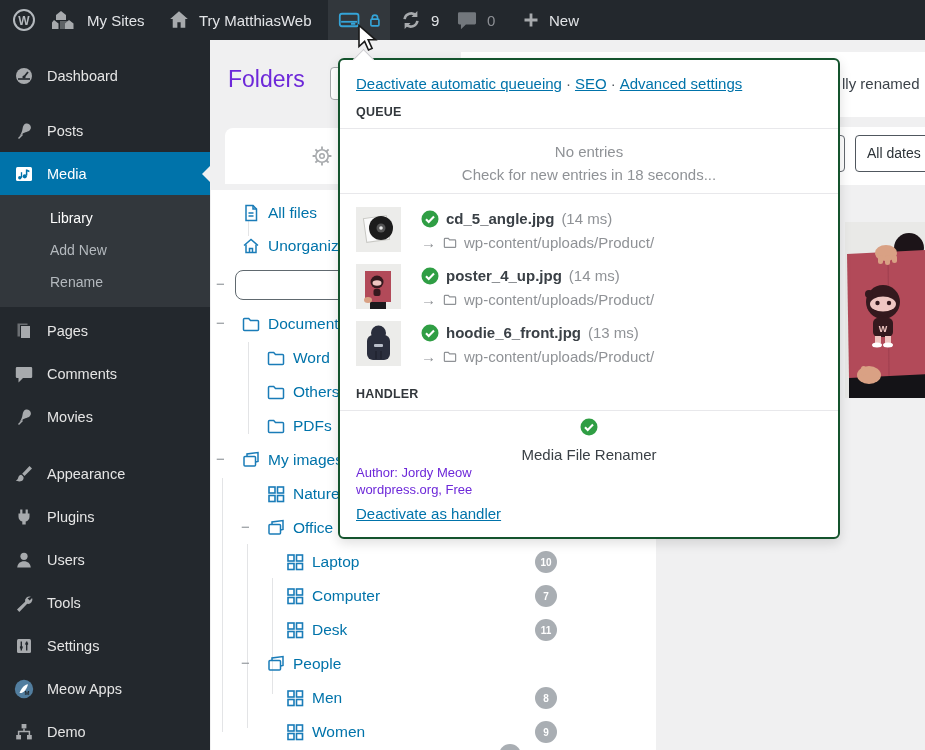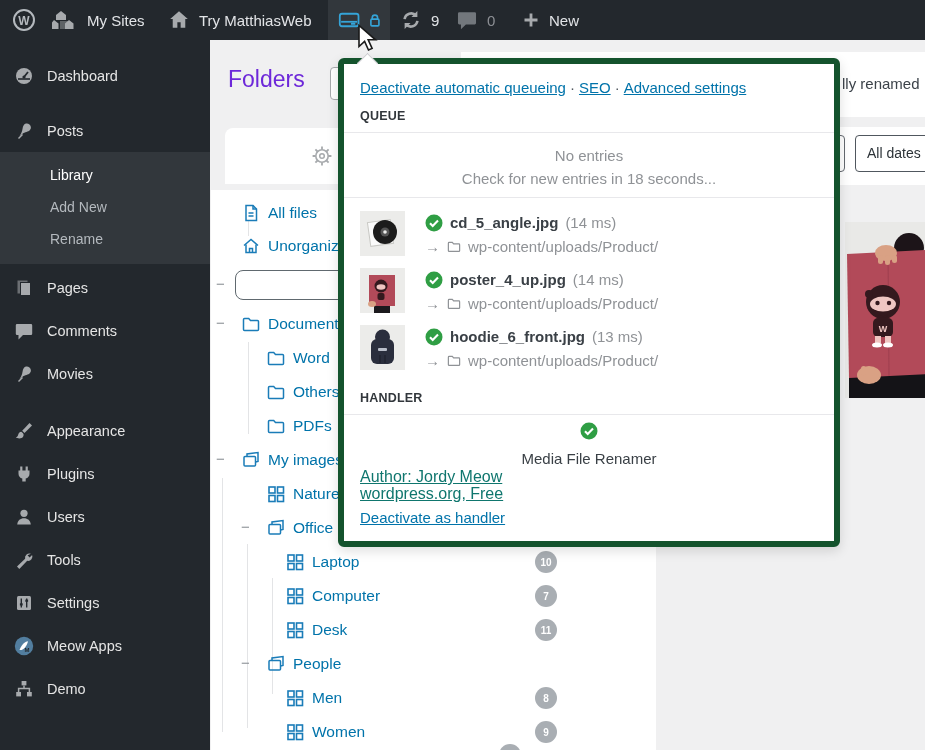--- a/index.html
+++ b/index.html
@@ -90,21 +90,21 @@
     font-family:inherit; font-size:14px; padding:0 8px;
   }
   #partial-badge { position:absolute; left:288px; top:554px; width:22px; height:22px; border-radius:50%; background:#a9aeb3; }
 
   
   #media-grid-thumb { position:absolute; left:845px; top:222px; width:80px; height:176px; z-index:1; overflow:hidden; }
 
   
   #popup {
     position:absolute; left:338px; top:58px; width:502px; z-index:50;
-    background:#fff; border:6px solid #14532d; border-radius:6px;
+    background:#fff; border:2px solid #14532d; border-radius:6px;
     box-shadow:0 4px 12px rgba(0,0,0,.13); font-size:15px; color:#3c434a;
   }
   #popup-notch {
     position:absolute; left:16px; top:-8px; width:15px; height:15px;
     background:#fff; transform:rotate(45deg);
     border-left:1px solid #c9c9cd; border-top:1px solid #c9c9cd;
   }
   .links-row { padding:13px 16px 7px; line-height:21px; }
   .plink { color:#0073aa; text-decoration:underline; cursor:pointer; }
   .dot-sep { color:#50575e; padding:0 4px; }
@@ -114,21 +114,21 @@
   .pitems { padding:8px 0 4px; }
   .pitem { display:flex; gap:20px; padding:5px 16px; }
   .pthumb { width:45px; height:45px; flex:0 0 45px; }
   .pline1 { display:flex; align-items:center; gap:7px; line-height:24px; }
   .pname { font-weight:bold; color:#3a4046; }
   .ptime { color:#8f9296; }
   .pline2 { display:flex; align-items:center; gap:6px; color:#8f9296; line-height:23px; }
   .handler-block { padding:7px 16px 13px; }
   .hline1 { display:flex; align-items:center; gap:8px; line-height:21px;flex-direction:column; }
   .hname { color:#3a4046; }
-  .hmeta { color:#0f766e; font-size:16px; line-height:16.5px;text-decoration:underline; }
+  .hmeta { color:#6d28d9; font-size:13px; line-height:16.5px; }
   .hlink { display:inline-block; margin-top:6px; color:#0073aa; text-decoration:underline; line-height:20px; cursor:pointer; }
 
   #cursor { position:absolute; left:356px; top:24px; z-index:70; }
 </style>
 </head>
 <body>
 
 <div id="adminbar">
   <div class="ab-group" style="left:2px">
     <svg width="24" height="24" viewBox="0 0 24 24">
@@ -198,20 +198,31 @@
   </div>
   <div class="sb-sep"></div>
   <div class="mi">
     <svg class="sb-icon" viewBox="0 0 20 20" fill="#a7aaad">
       <g transform="rotate(40 10 10)">
           <path d="M10 1.5c2.3 0 4 1.7 4 4 0 2.7-2.6 4.3-3.4 8.3L10 17l-.6-3.2C8.6 9.8 6 8.2 6 5.5c0-2.3 1.7-4 4-4z"></path>
         </g>
       <path d="M4 17l4-4 1 1-4 4z"></path>
     </svg>
     <span>Posts</span>
+  </div>
+  <div class="mi current">
+    <svg class="sb-icon" viewBox="0 0 20 20">
+      <rect x="2" y="3" width="16" height="14" rx="1.5" fill="#fff"></rect>
+      <path d="M12.6 5.5v6" stroke="#0073aa" stroke-width="1.5"></path>
+      <path d="M12.6 5.5l2.8 1v1.8l-2.8-1z" fill="#0073aa"></path>
+      <circle cx="10.8" cy="12.3" r="2.1" fill="#0073aa"></circle>
+      <circle cx="5.8" cy="13.8" r="1.7" fill="#0073aa"></circle>
+      <path d="M7.5 8.2v5.6" stroke="#0073aa" stroke-width="1.3"></path>
+    </svg>
+    <span>Media</span>
   </div>
   <div id="media-submenu">
     <span class="smi current-sub">Library</span>
     <span class="smi">Add New</span>
     <span class="smi">Rename</span>
   </div>
   <div style="height:2px"></div>
   <div class="mi">
     <svg class="sb-icon" viewBox="0 0 20 20">
       <rect x="3.5" y="2.5" width="10" height="13" fill="#a7aaad" opacity=".55"></rect>

